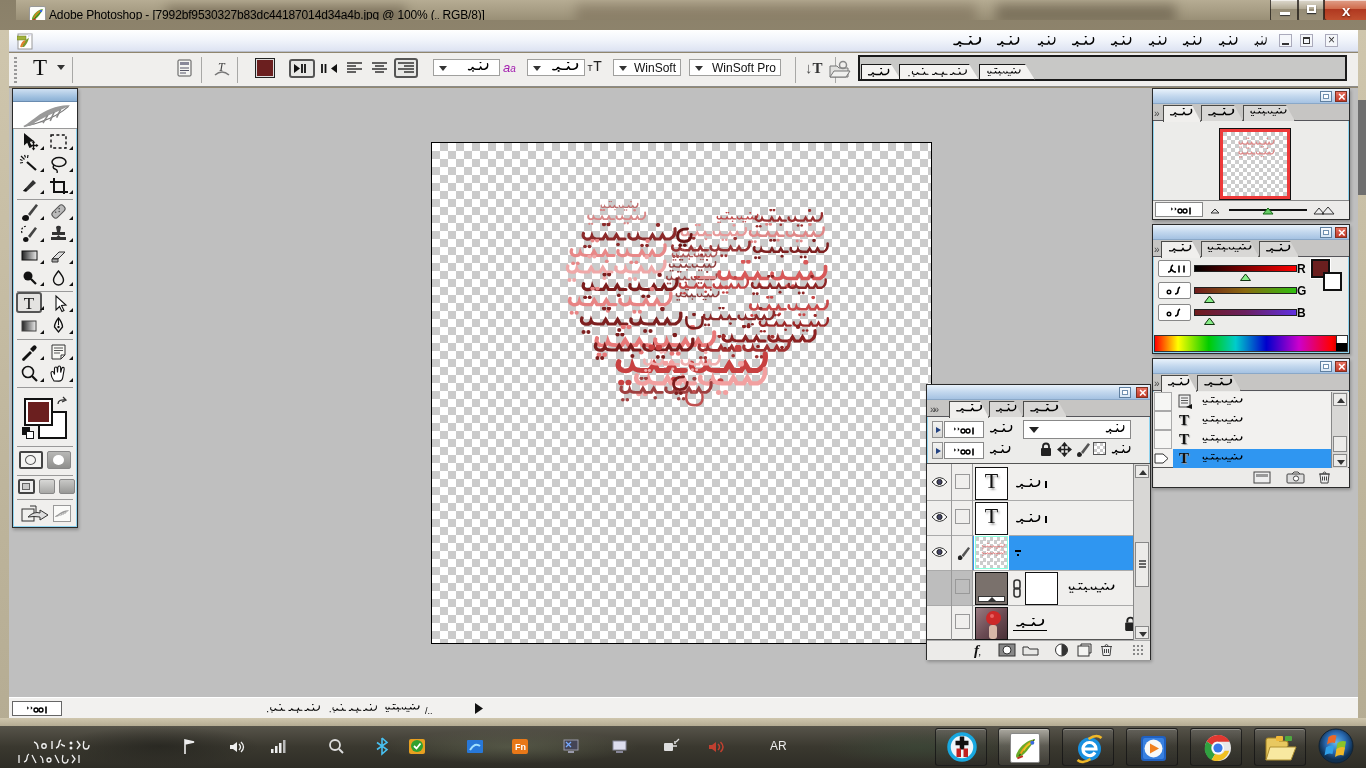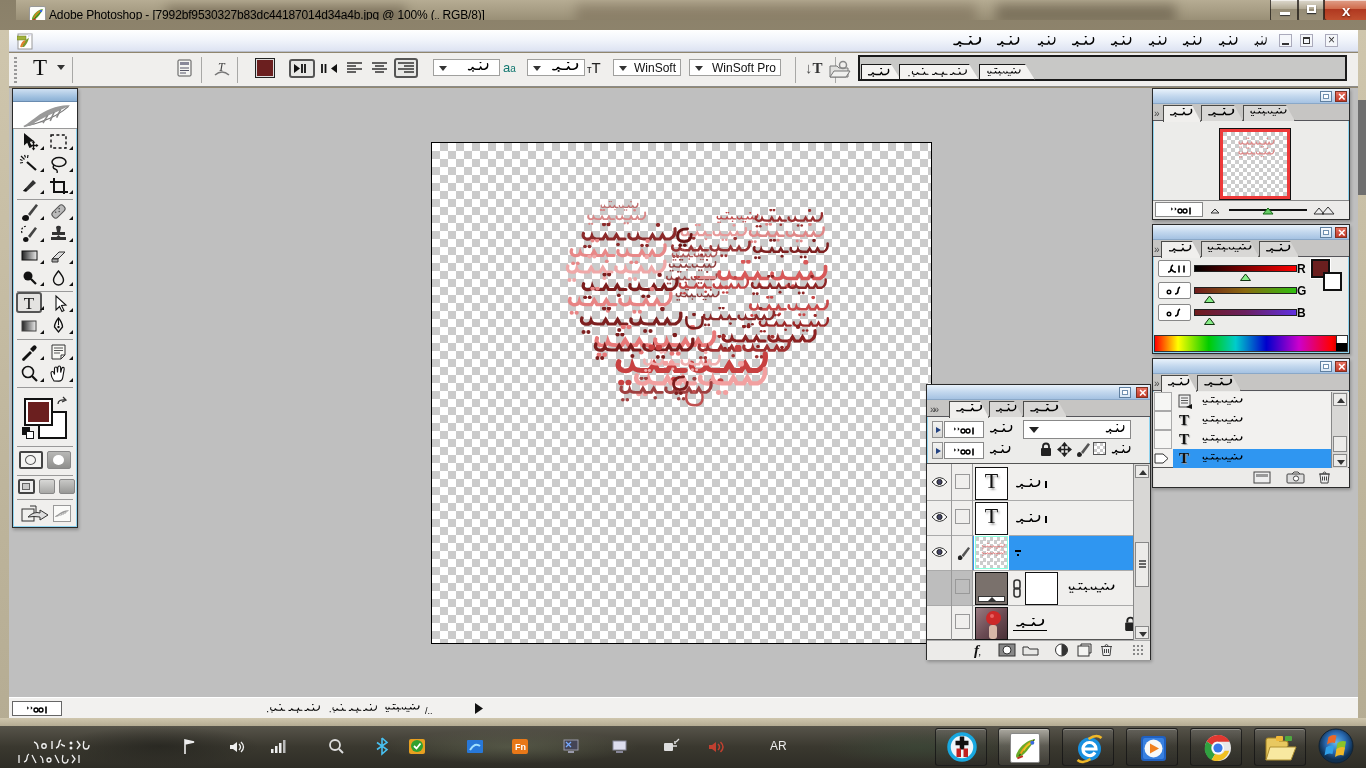--- a/index.html
+++ b/index.html
@@ -205,27 +205,27 @@
         <path d="M2 2 h15 M5 5 h9 M2 8 h15 M5 11 h9" stroke="#333" stroke-width="1.6"></path>
       </svg>
   <div class="obtn" style="left:385px;top:5px;width:24px;height:20px;border:2px solid #555;border-radius:3px;background:#e8e8e6;"><svg width="20" height="16" viewBox="0 0 20 16">
           <path d="M2 3 h16 M8 6 h10 M2 9 h16 M8 12 h10" stroke="#333" stroke-width="1.6"></path>
         </svg></div>
   <div class="obox" style="left:424px;top:6px;width:67px;"></div>
   <div class="abs" style="left:430px;top:13px;border-top:5px solid #333;border-left:4px solid transparent;border-right:4px solid transparent;"></div>
   <svg class="sq" style="left:458px;top:9px;color:#000" width="22" height="10" viewBox="0 0 44 18" preserveAspectRatio="none">
         <use href="#w1"></use>
       </svg>
-  <div class="abs" style="left:494px;top:7px;font-size:13px;color:#0f766e;">a<span style="font-size:10px">a</span></div>
+  <div class="abs" style="left:494px;top:7px;font-size:13px;color:#a21caf;font-style:italic;">a<span style="font-size:10px">a</span></div>
   <div class="obox" style="left:518px;top:6px;width:58px;"></div>
   <div class="abs" style="left:524px;top:13px;border-top:5px solid #333;border-left:4px solid transparent;border-right:4px solid transparent;"></div>
   <svg class="sq" style="left:542px;top:9px;color:#000" width="28" height="10" viewBox="0 0 44 18" preserveAspectRatio="none">
         <use href="#w1"></use>
       </svg>
-  <div class="abs" style="left:578px;top:6px;font-size:15px;color:#222;font-family:Liberation Sans, sans-serif;"><span style="font-size:10px">т</span>T</div>
+  <div class="abs" style="left:578px;top:6px;font-size:15px;color:#222;font-family:Liberation Mono, monospace;"><span style="font-size:10px">т</span>T</div>
   <div class="obox" style="left:604px;top:6px;width:68px;"></div>
   <div class="abs" style="left:610px;top:13px;border-top:5px solid #333;border-left:4px solid transparent;border-right:4px solid transparent;"></div>
   <div class="abs" style="left:625px;top:8px;font-size:12px;color:#111;">WinSoft</div>
   <div class="obox" style="left:680px;top:6px;width:92px;"></div>
   <div class="abs" style="left:686px;top:13px;border-top:5px solid #333;border-left:4px solid transparent;border-right:4px solid transparent;"></div>
   <div class="abs" style="left:703px;top:8px;font-size:12px;color:#111;">WinSoft Pro</div>
   <div class="vsep" style="left:786px;"></div>
   <div class="abs" style="left:796px;top:7px;font-size:15px;color:#555;font-family:'Liberation Serif',serif;">↓<b style="color:#333">T</b></div>
   <div class="vsep" style="left:826px;"></div>
   <svg class="abs" style="left:818px;top:6px" width="26" height="22" viewBox="0 0 26 22">

